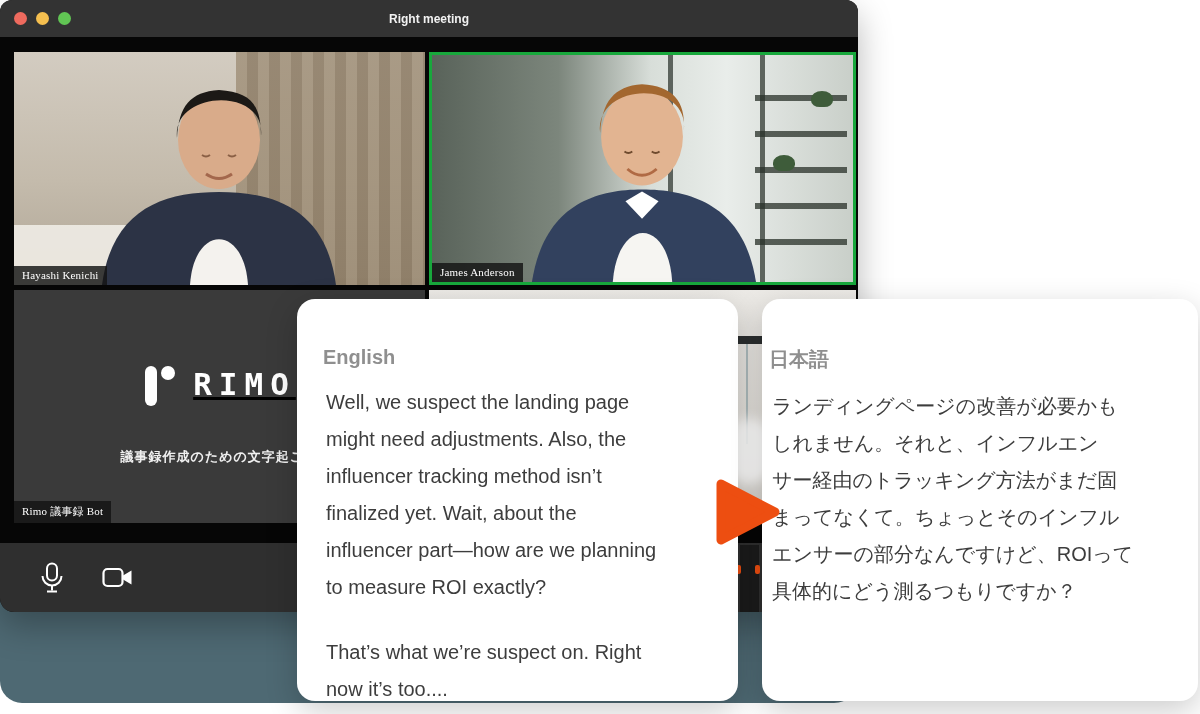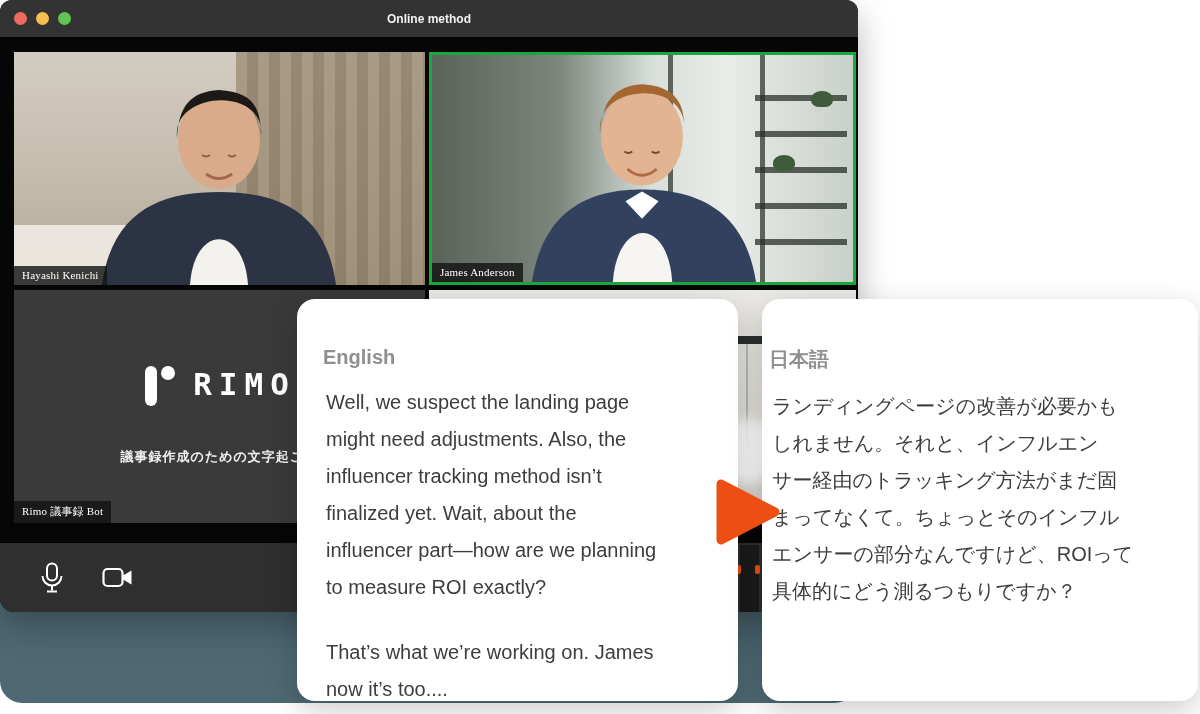--- a/index.html
+++ b/index.html
@@ -43,21 +43,21 @@
   .t2frame1,.t2frame2{position:absolute;top:0;height:100%;width:5px;background:#3c443d;opacity:.8;}
   .t2frame1{left:56%;} .t2frame2{left:78%;}
   .t2shelf{position:absolute;right:6px;top:10px;width:92px;height:190px;
            background:repeating-linear-gradient(180deg,rgba(40,48,40,.0) 0 30px,rgba(40,48,40,.75) 30px 36px);}
   .t2plant{position:absolute;width:22px;height:16px;border-radius:50% 50% 40% 40%;background:#3e5c3a;}
   
   .person{position:absolute;left:0;top:0;width:100%;height:100%;}
 
   
   .rimoRow{position:absolute;left:0;top:72px;width:100%;display:flex;justify-content:center;
-           align-items:center;gap:16px;}
+           align-items:center;gap:16px;text-decoration:underline;}
   .rimoMark{position:relative;width:34px;height:44px;}
   .rimoBar{position:absolute;left:2px;top:4px;width:12px;height:40px;background:#fff;border-radius:7px;}
   .rimoDot{position:absolute;left:18px;top:4px;width:14px;height:14px;background:#fff;border-radius:50%;}
   .rimoText{color:#ffffff;font-family:"DejaVu Sans Mono",monospace;font-weight:bold;
             font-size:31px;letter-spacing:7px;}
   .rimoSub{position:absolute;left:0;top:158px;width:100%;text-align:center;color:#f0f0f0;
            font-size:13px;font-weight:bold;letter-spacing:1px;}
 
   
   .t4bg{position:absolute;inset:0;background:linear-gradient(180deg,#eceae6 0%,#e0ddd8 55%,#d4d1cc 100%);}
@@ -97,21 +97,21 @@
   <div class="backdrop"></div>
 
   <div class="window">
 
     <div class="titlebar">
       <div class="lights">
         <span class="light red"></span>
         <span class="light yellow"></span>
         <span class="light green"></span>
       </div>
-      <div class="wintitle">Online method</div>
+      <div class="wintitle">Right meeting</div>
     </div>
 
     <div class="videos">
 
       <div class="tile tile1">
         <div class="t1bg"></div>
         <div class="t1slats"></div>
         <div class="t1couch"></div>
         <svg class="person" viewBox="0 0 411 233">
           <path d="M88 233 C 98 158 148 140 205 140 C 262 140 312 158 322 233 Z" fill="#2c3345"></path>
@@ -188,21 +188,21 @@
   <div class="stripdot r"></div>
 
   <div class="card en">
     <div class="cardtitle">English</div>
     <p class="cardp">Well, we suspect the landing page
 might need adjustments. Also, the
 influencer tracking method isn’t
 finalized yet. Wait, about the
 influencer part—how are we planning
 to measure ROI exactly?</p>
-    <p class="cardp second">That’s what we’re working on. James
+    <p class="cardp second">That’s what we’re suspect on. Right
 now it’s too....</p>
   </div>
 
   <div class="card ja">
     <div class="cardtitle">日本語</div>
     <p class="cardp">ランディングページの改善が必要かも
 しれません。それと、インフルエン
 サー経由のトラッキング方法がまだ固
 まってなくて。ちょっとそのインフル
 エンサーの部分なんですけど、ROIって

